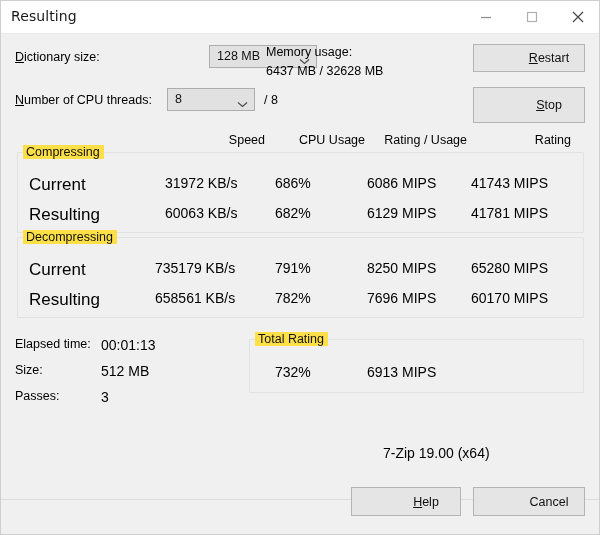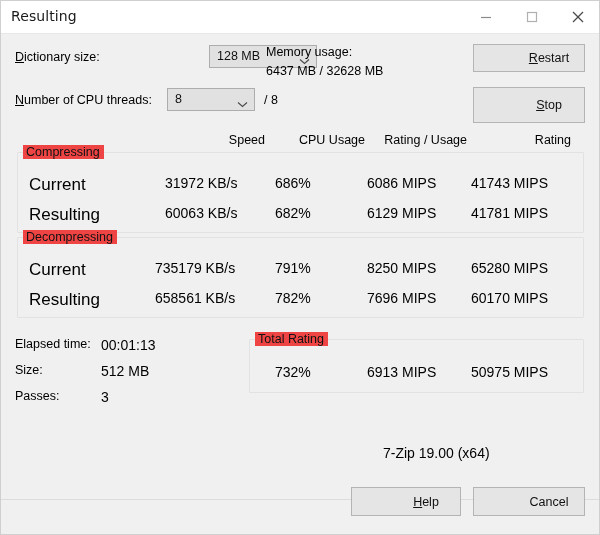--- a/index.html
+++ b/index.html
@@ -95,21 +95,21 @@
 
   
   .group {
     position: absolute;
     box-sizing: border-box;
     border: 1px solid #e2e2e2;
     border-radius: 1px;
   }
   .group-title {
     position: absolute;
-    background: #ef4444;
+    background: #fde047;
     padding: 0 4px 0 3px;
     font-size: 12.5px;
     color: #111;
     white-space: nowrap;
   }
 
   
   .cell {
     position: absolute;
     white-space: nowrap;
@@ -255,21 +255,20 @@
     <div class="cell" style="left:100px; top:330px; width:90px;">512 MB</div>
 
     <div class="lbl" style="left:14px; top:356px;">Passes:</div>
     <div class="cell" style="left:100px; top:356px; width:90px;">3</div>
 
     <div class="group" style="left:248px; top:306px; width:335px; height:54px;"></div>
     <div class="group-title" style="left:254px; top:299px;">Total Rating</div>
 
     <div class="cell" style="left:274px; top:331px; width:90px;">732%</div>
     <div class="cell" style="left:366px; top:331px; width:100px;">6913 MIPS</div>
-    <div class="cell" style="left:470px; top:331px; width:100px;">50975 MIPS</div>
 
     <div class="cell" style="left:382px; top:412px; width:200px;">7-Zip 19.00 (x64)</div>
 
     <div id="bottom-sep"></div>
 
     <div class="pbtn" style="left:472px; top:454px; width:112px; height:29px;">
       <span>Cancel</span>
     </div>
     <div class="pbtn" style="left:350px; top:454px; width:110px; height:29px;">
       <span><span class="und">H</span>elp</span>

